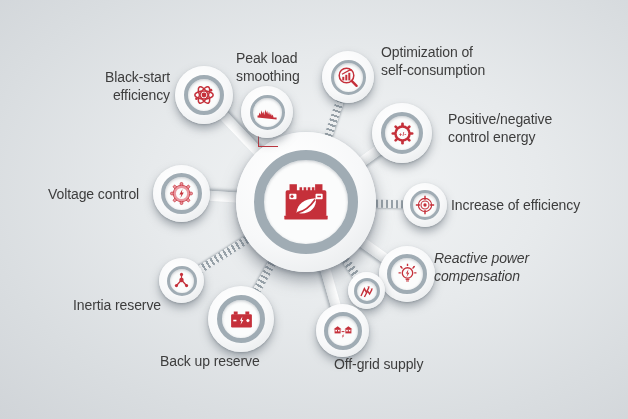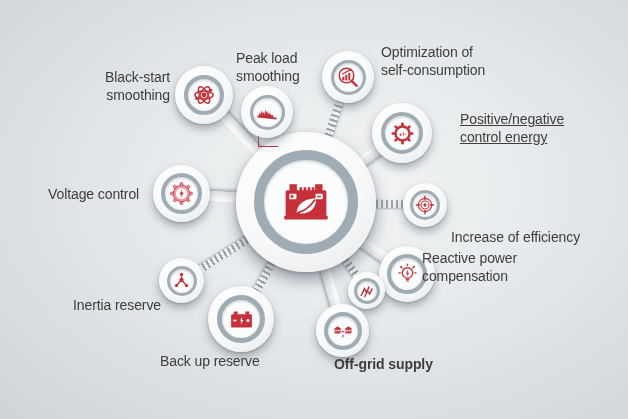--- a/index.html
+++ b/index.html
@@ -258,28 +258,28 @@
             <circle cx="13" cy="13" r="8"></circle>
           </g>
           <circle cx="13" cy="13" r="5.4" fill="#fbfcfc"></circle>
           <path d="M14 8.6 L11 14 h1.9 L11.9 17.6 L15.2 12 h-1.9 Z" fill="#c5303a"></path>
         </svg>
       </span>
     </div>
   </div>
 
   <div class="lbl r" style="left:60px;  top:68px;  width:110px;">Black-start
-smoothing</div>
+efficiency</div>
   <div class="lbl" style="left:381px; top:43px;  width:140px;">Optimization of
 self-consumption</div>
   <div class="lbl" style="left:236px; top:49px;  width:110px;">Peak load
 smoothing</div>
-  <div class="lbl" style="left:460px; top:110px; width:130px;text-decoration:underline;">Positive/negative
+  <div class="lbl" style="left:448px; top:110px; width:130px;">Positive/negative
 control energy</div>
-  <div class="lbl" style="left:451px; top:196px; width:170px;margin-top:32px;">Increase of efficiency</div>
-  <div class="lbl" style="left:422px; top:249px; width:120px;">Reactive power
+  <div class="lbl" style="left:451px; top:196px; width:170px;">Increase of efficiency</div>
+  <div class="lbl" style="left:434px; top:249px; width:120px;font-style:italic;">Reactive power
 compensation</div>
-  <div class="lbl" style="left:334px; top:355px; width:130px;font-weight:bold;">Off-grid supply</div>
+  <div class="lbl" style="left:334px; top:355px; width:130px;">Off-grid supply</div>
   <div class="lbl" style="left:160px; top:352px; width:120px;">Back up reserve</div>
   <div class="lbl" style="left:73px;  top:296px; width:110px;">Inertia reserve</div>
   <div class="lbl" style="left:48px;  top:185px; width:110px;">Voltage control</div>
 
 </div>
 
 </body></html>

